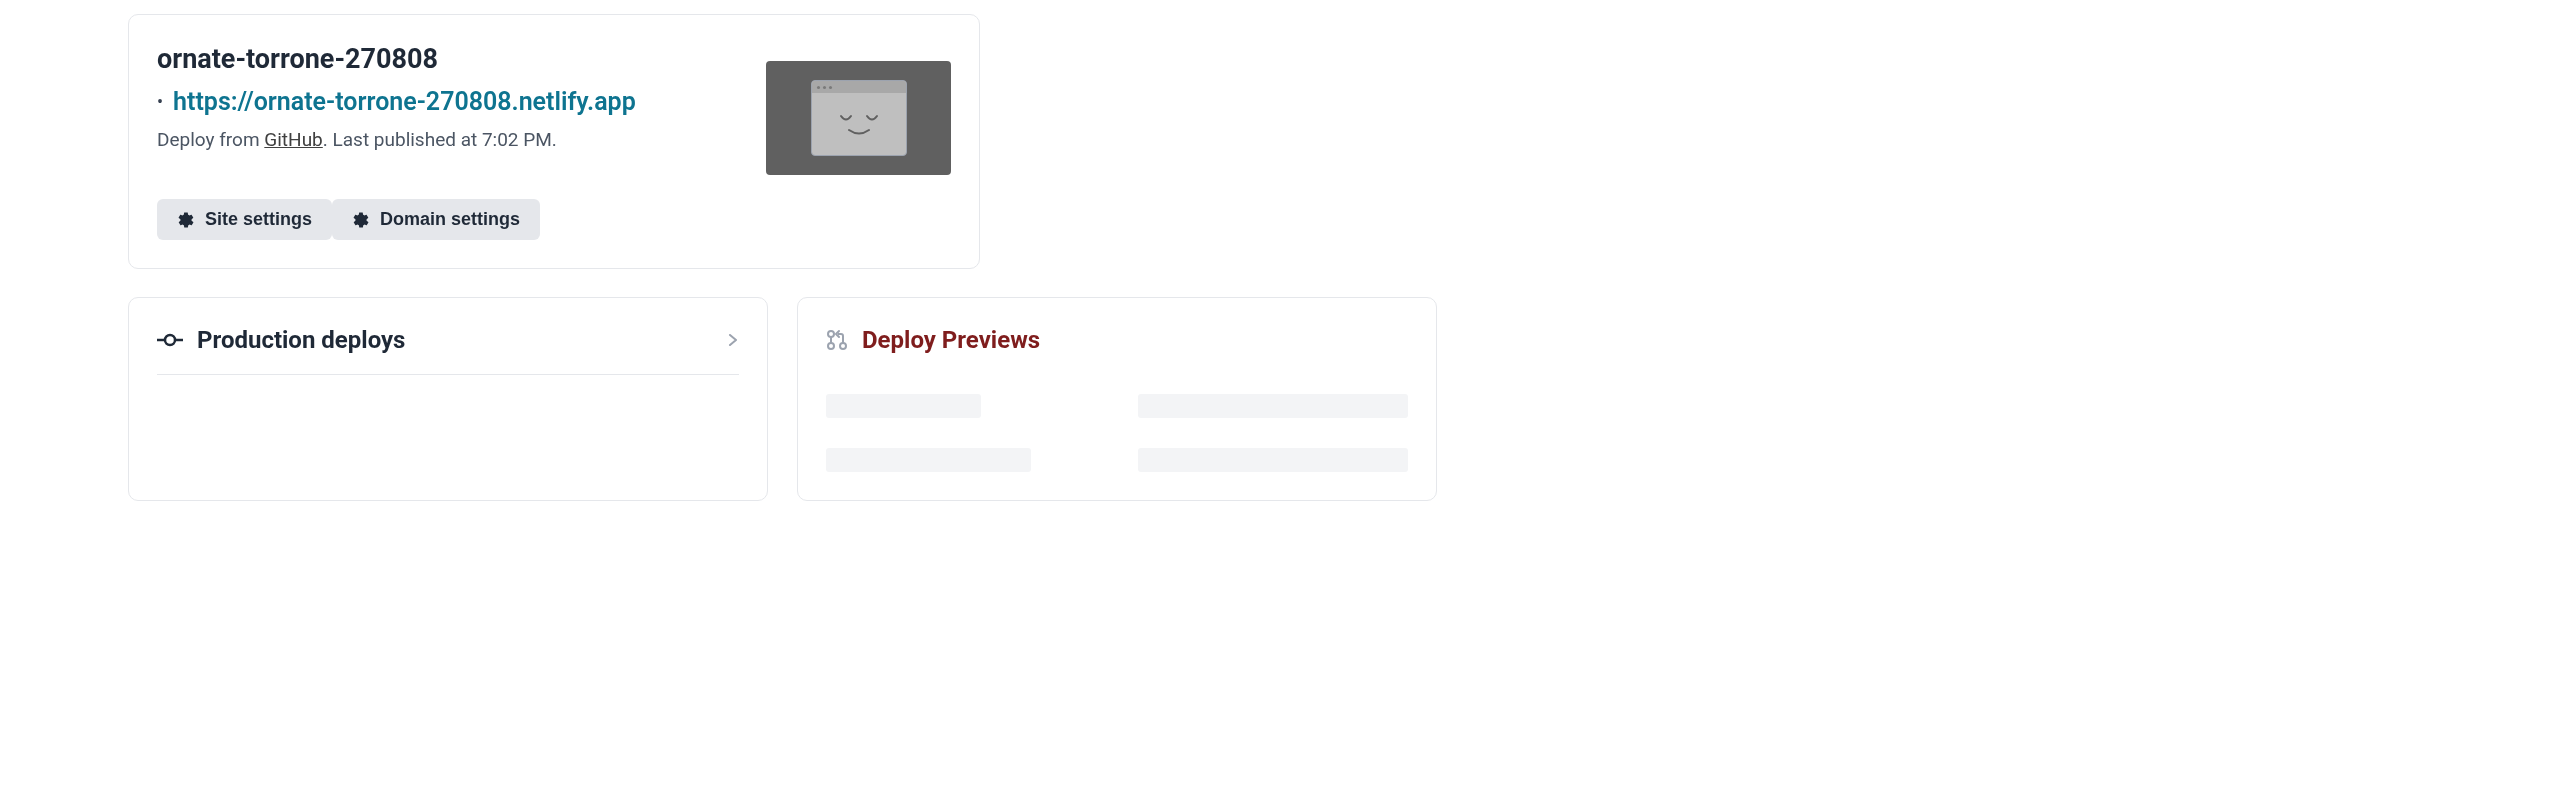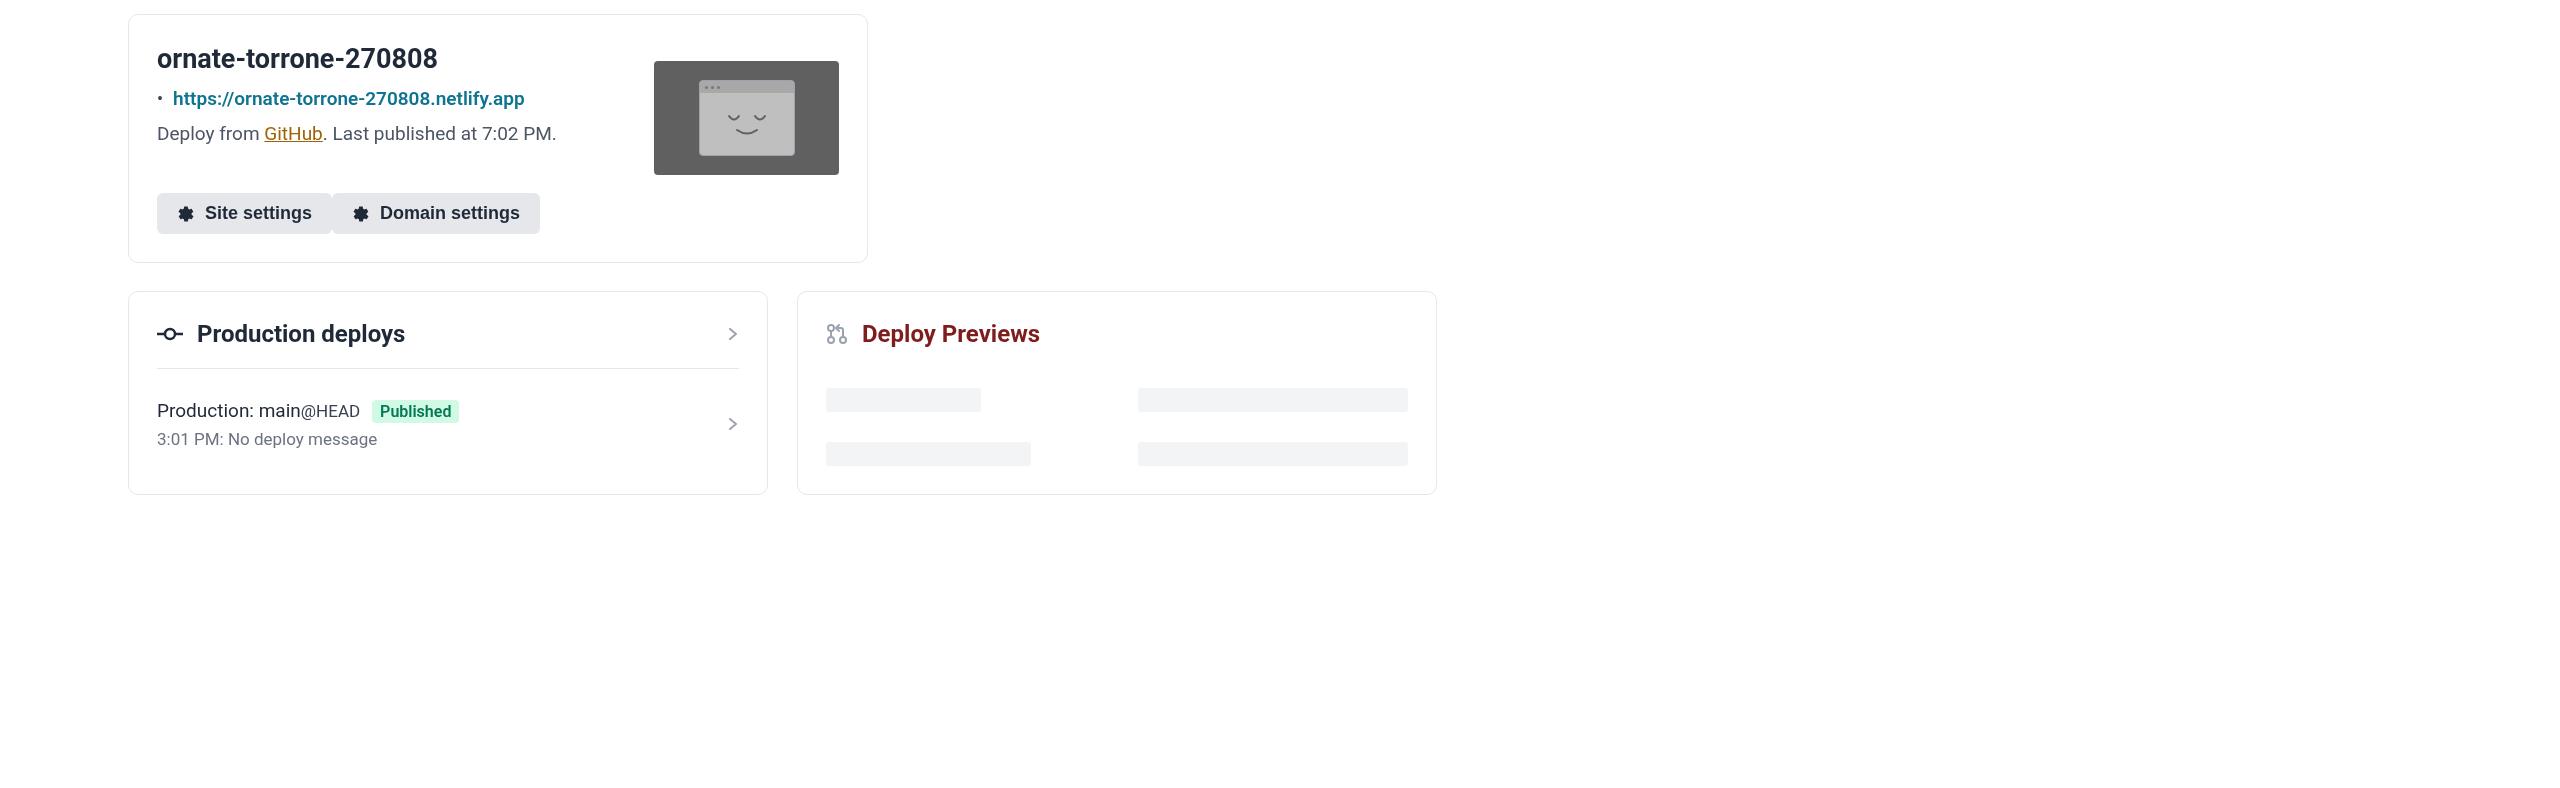--- a/index.html
+++ b/index.html
@@ -11,21 +11,21 @@
       font-family: -apple-system, BlinkMacSystemFont, "Segoe UI", Roboto, Helvetica, Arial, sans-serif;
       background: #ffffff;
       padding: 14px 0 0 128px;
       width: 2560px;
     }
     .main-card {
       background: #ffffff;
       border: 1px solid #e5e7eb;
       border-radius: 10px;
       padding: 28px;
-      width: 740px;
+      width: 852px;
       margin-bottom: 28px;
       position: relative;
     }
     .site-title {
       font-size: 27px;
       font-weight: 700;
       color: #1f2937;
       margin-bottom: 12px;
     }
     .site-url-row {
@@ -33,31 +33,31 @@
       align-items: center;
       margin-bottom: 12px;
     }
     .bullet {
       color: #374151;
       margin-right: 10px;
       font-size: 18px;
     }
     .site-url {
       color: #0e7490;
-      font-size: 19px;
+      font-size: 25px;
       font-weight: 600;
       text-decoration: none;
     }
     .deploy-info {
       color: #4b5563;
       font-size: 19px;
       margin-bottom: 48px;
     }
     .github-link {
-      color: #a16207;
+      color: #404040;
       text-decoration: underline;
     }
     .button-row {
       display: flex;
     }
     .btn {
       display: inline-flex;
       align-items: center;
       gap: 10px;
       background: #e5e7eb;
@@ -280,34 +280,20 @@
           <circle cx="13" cy="9" r="5" fill="none" stroke="#1f2937" stroke-width="2.5"></circle>
           <line x1="19" y1="9" x2="26" y2="9" stroke="#1f2937" stroke-width="2.5"></line>
         </svg>
         <h2 class="panel-title">Production deploys</h2>
       </div>
       <svg class="chevron-icon" viewBox="0 0 12 12">
         <path d="M3,1 L9,6 L3,11" stroke="currentColor" stroke-width="2" fill="none" stroke-linecap="round" stroke-linejoin="round"></path>
       </svg>
     </div>
 
-    <div class="deploy-row">
-      <div class="deploy-row-left">
-        <div>
-          <span class="deploy-label">Production: </span><span class="deploy-branch">main</span><span class="deploy-ref">@HEAD</span>
-          <span class="badge">Published</span>
-        </div>
-        <div class="deploy-meta">
-          <span>3:01 PM: </span><span>No deploy message</span>
-        </div>
-      </div>
-      <svg class="chevron-icon" viewBox="0 0 12 12">
-        <path d="M3,1 L9,6 L3,11" stroke="currentColor" stroke-width="2" fill="none" stroke-linecap="round" stroke-linejoin="round"></path>
-      </svg>
-    </div>
   </div>
 
   <div class="panel">
     <div class="panel-header" style="border-bottom:none;padding-bottom:0;">
       <div class="panel-header-left">
         <svg class="pr-icon" viewBox="0 0 22 22">
           <circle cx="5" cy="5" r="3" fill="none" stroke="#9ca3af" stroke-width="2"></circle>
           <circle cx="5" cy="17" r="3" fill="none" stroke="#9ca3af" stroke-width="2"></circle>
           <circle cx="17" cy="17" r="3" fill="none" stroke="#9ca3af" stroke-width="2"></circle>
           <line x1="5" y1="8" x2="5" y2="14" stroke="#9ca3af" stroke-width="2"></line>

